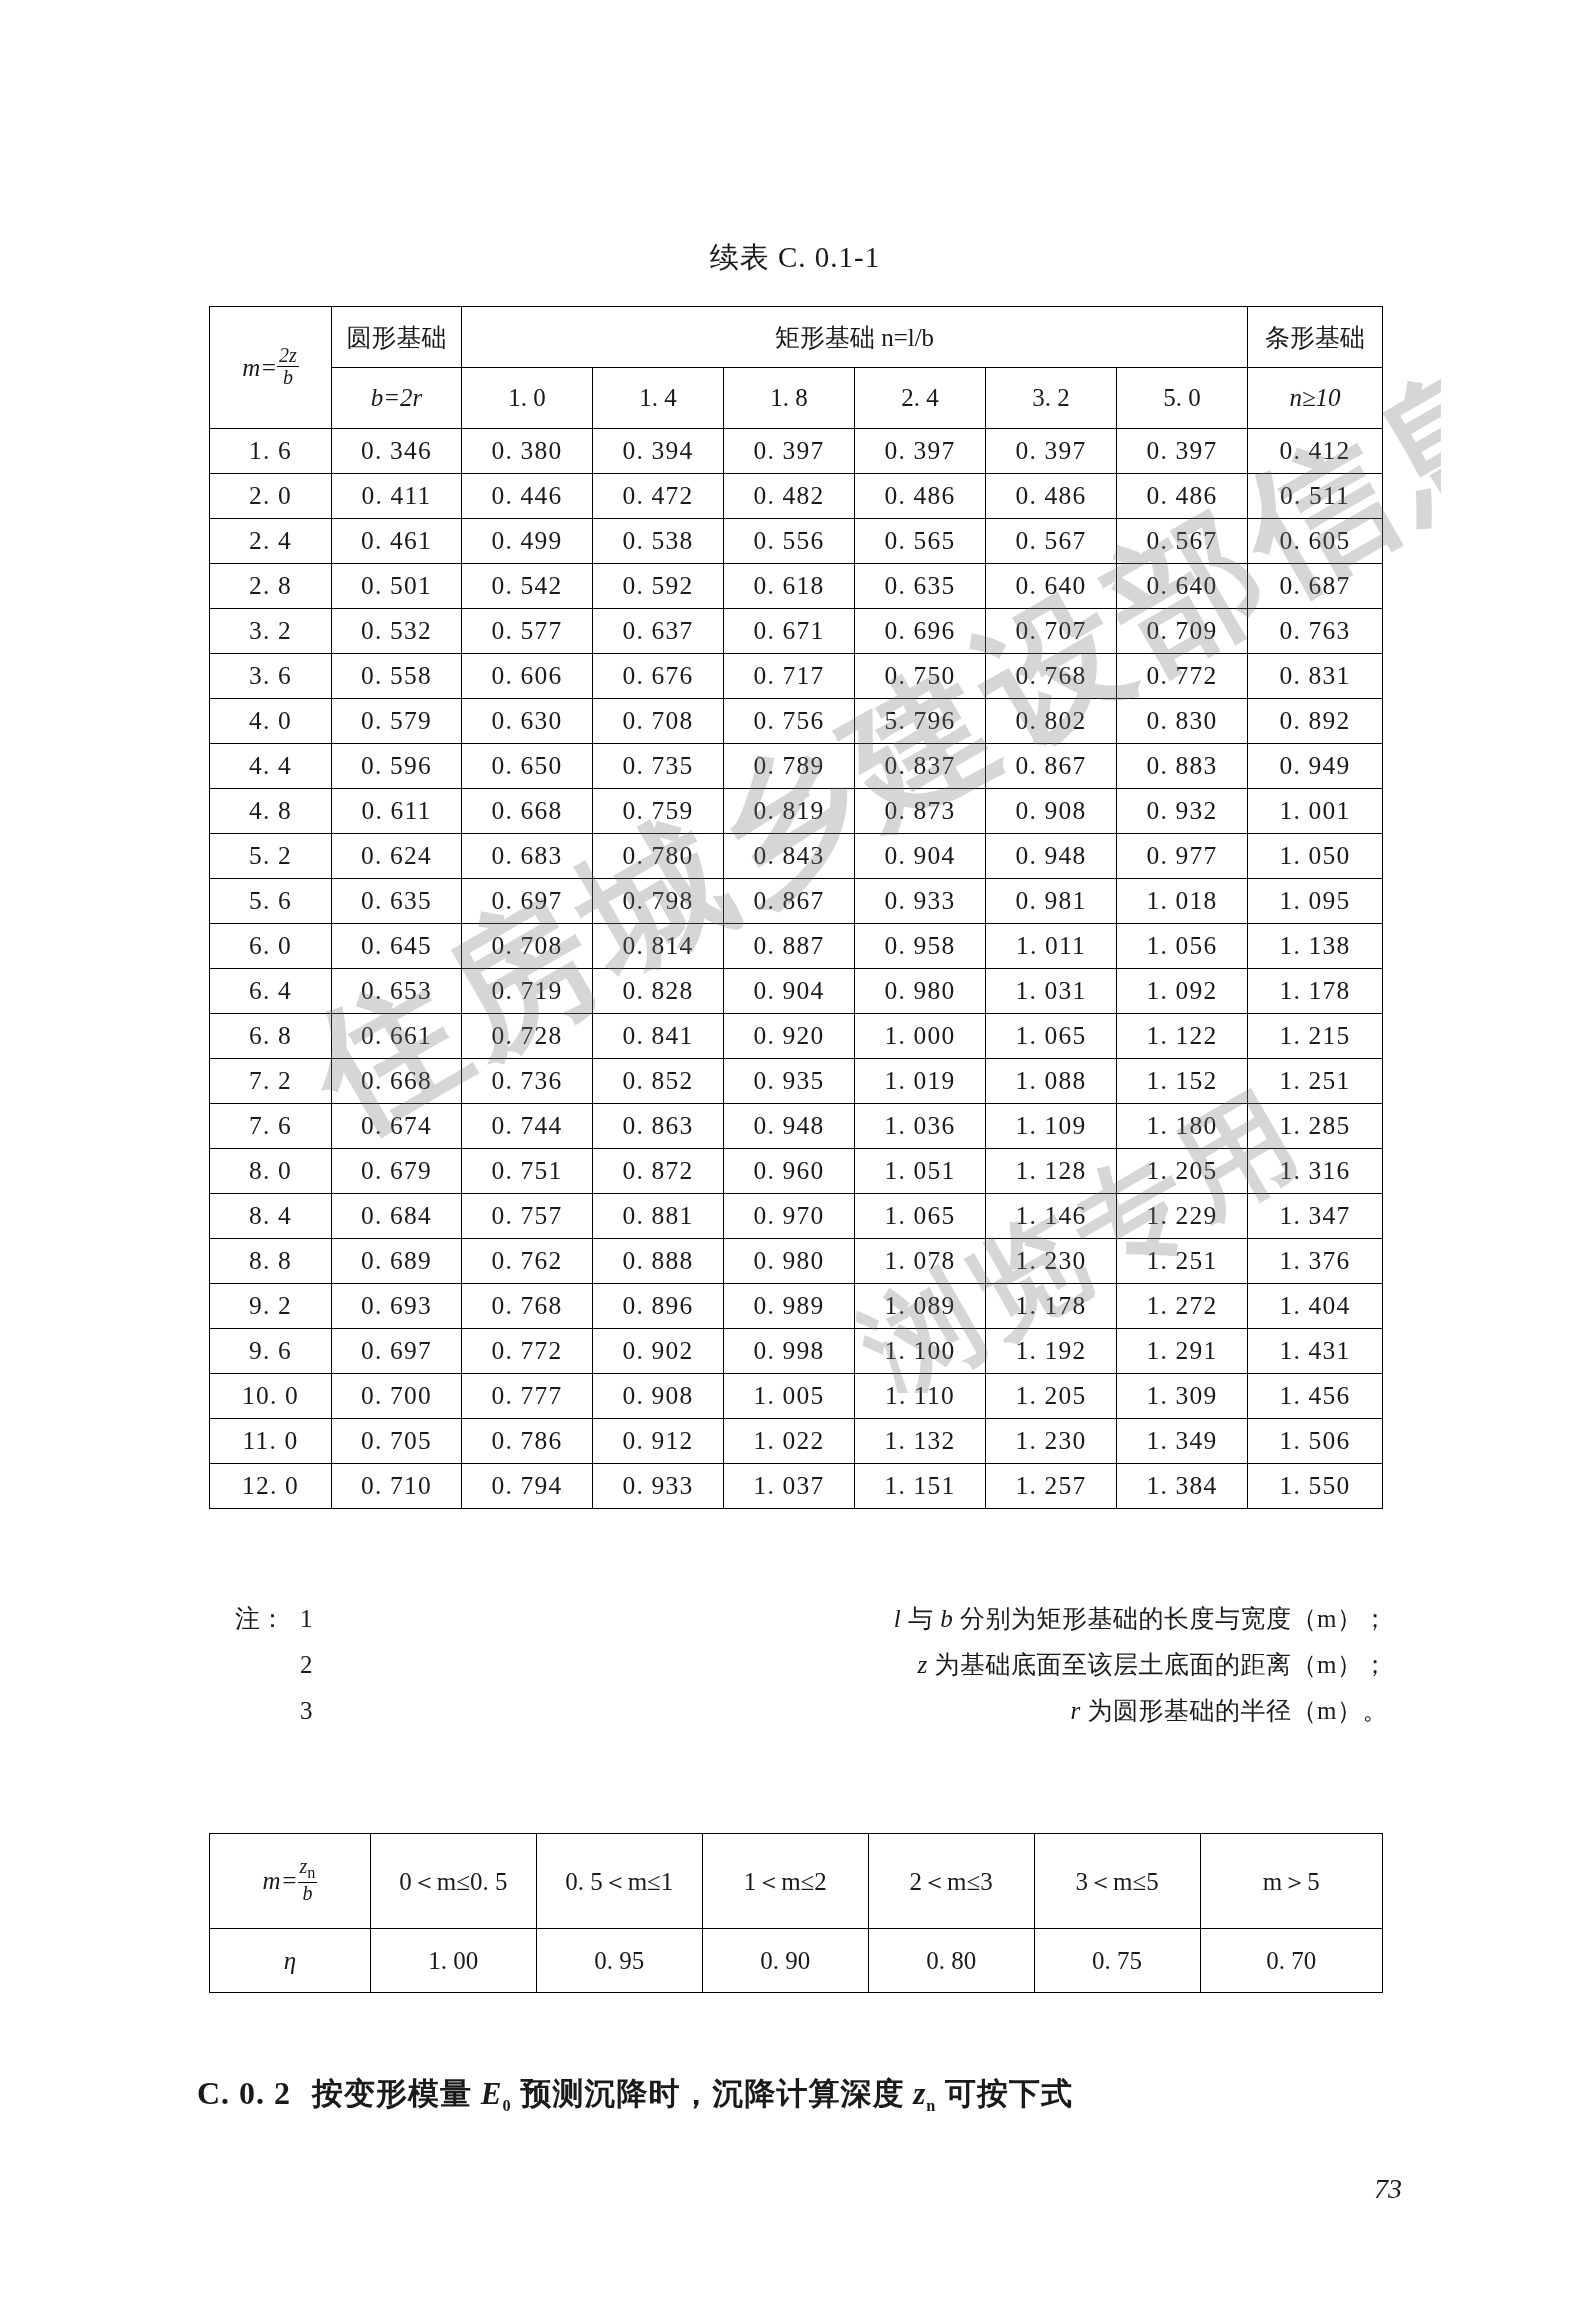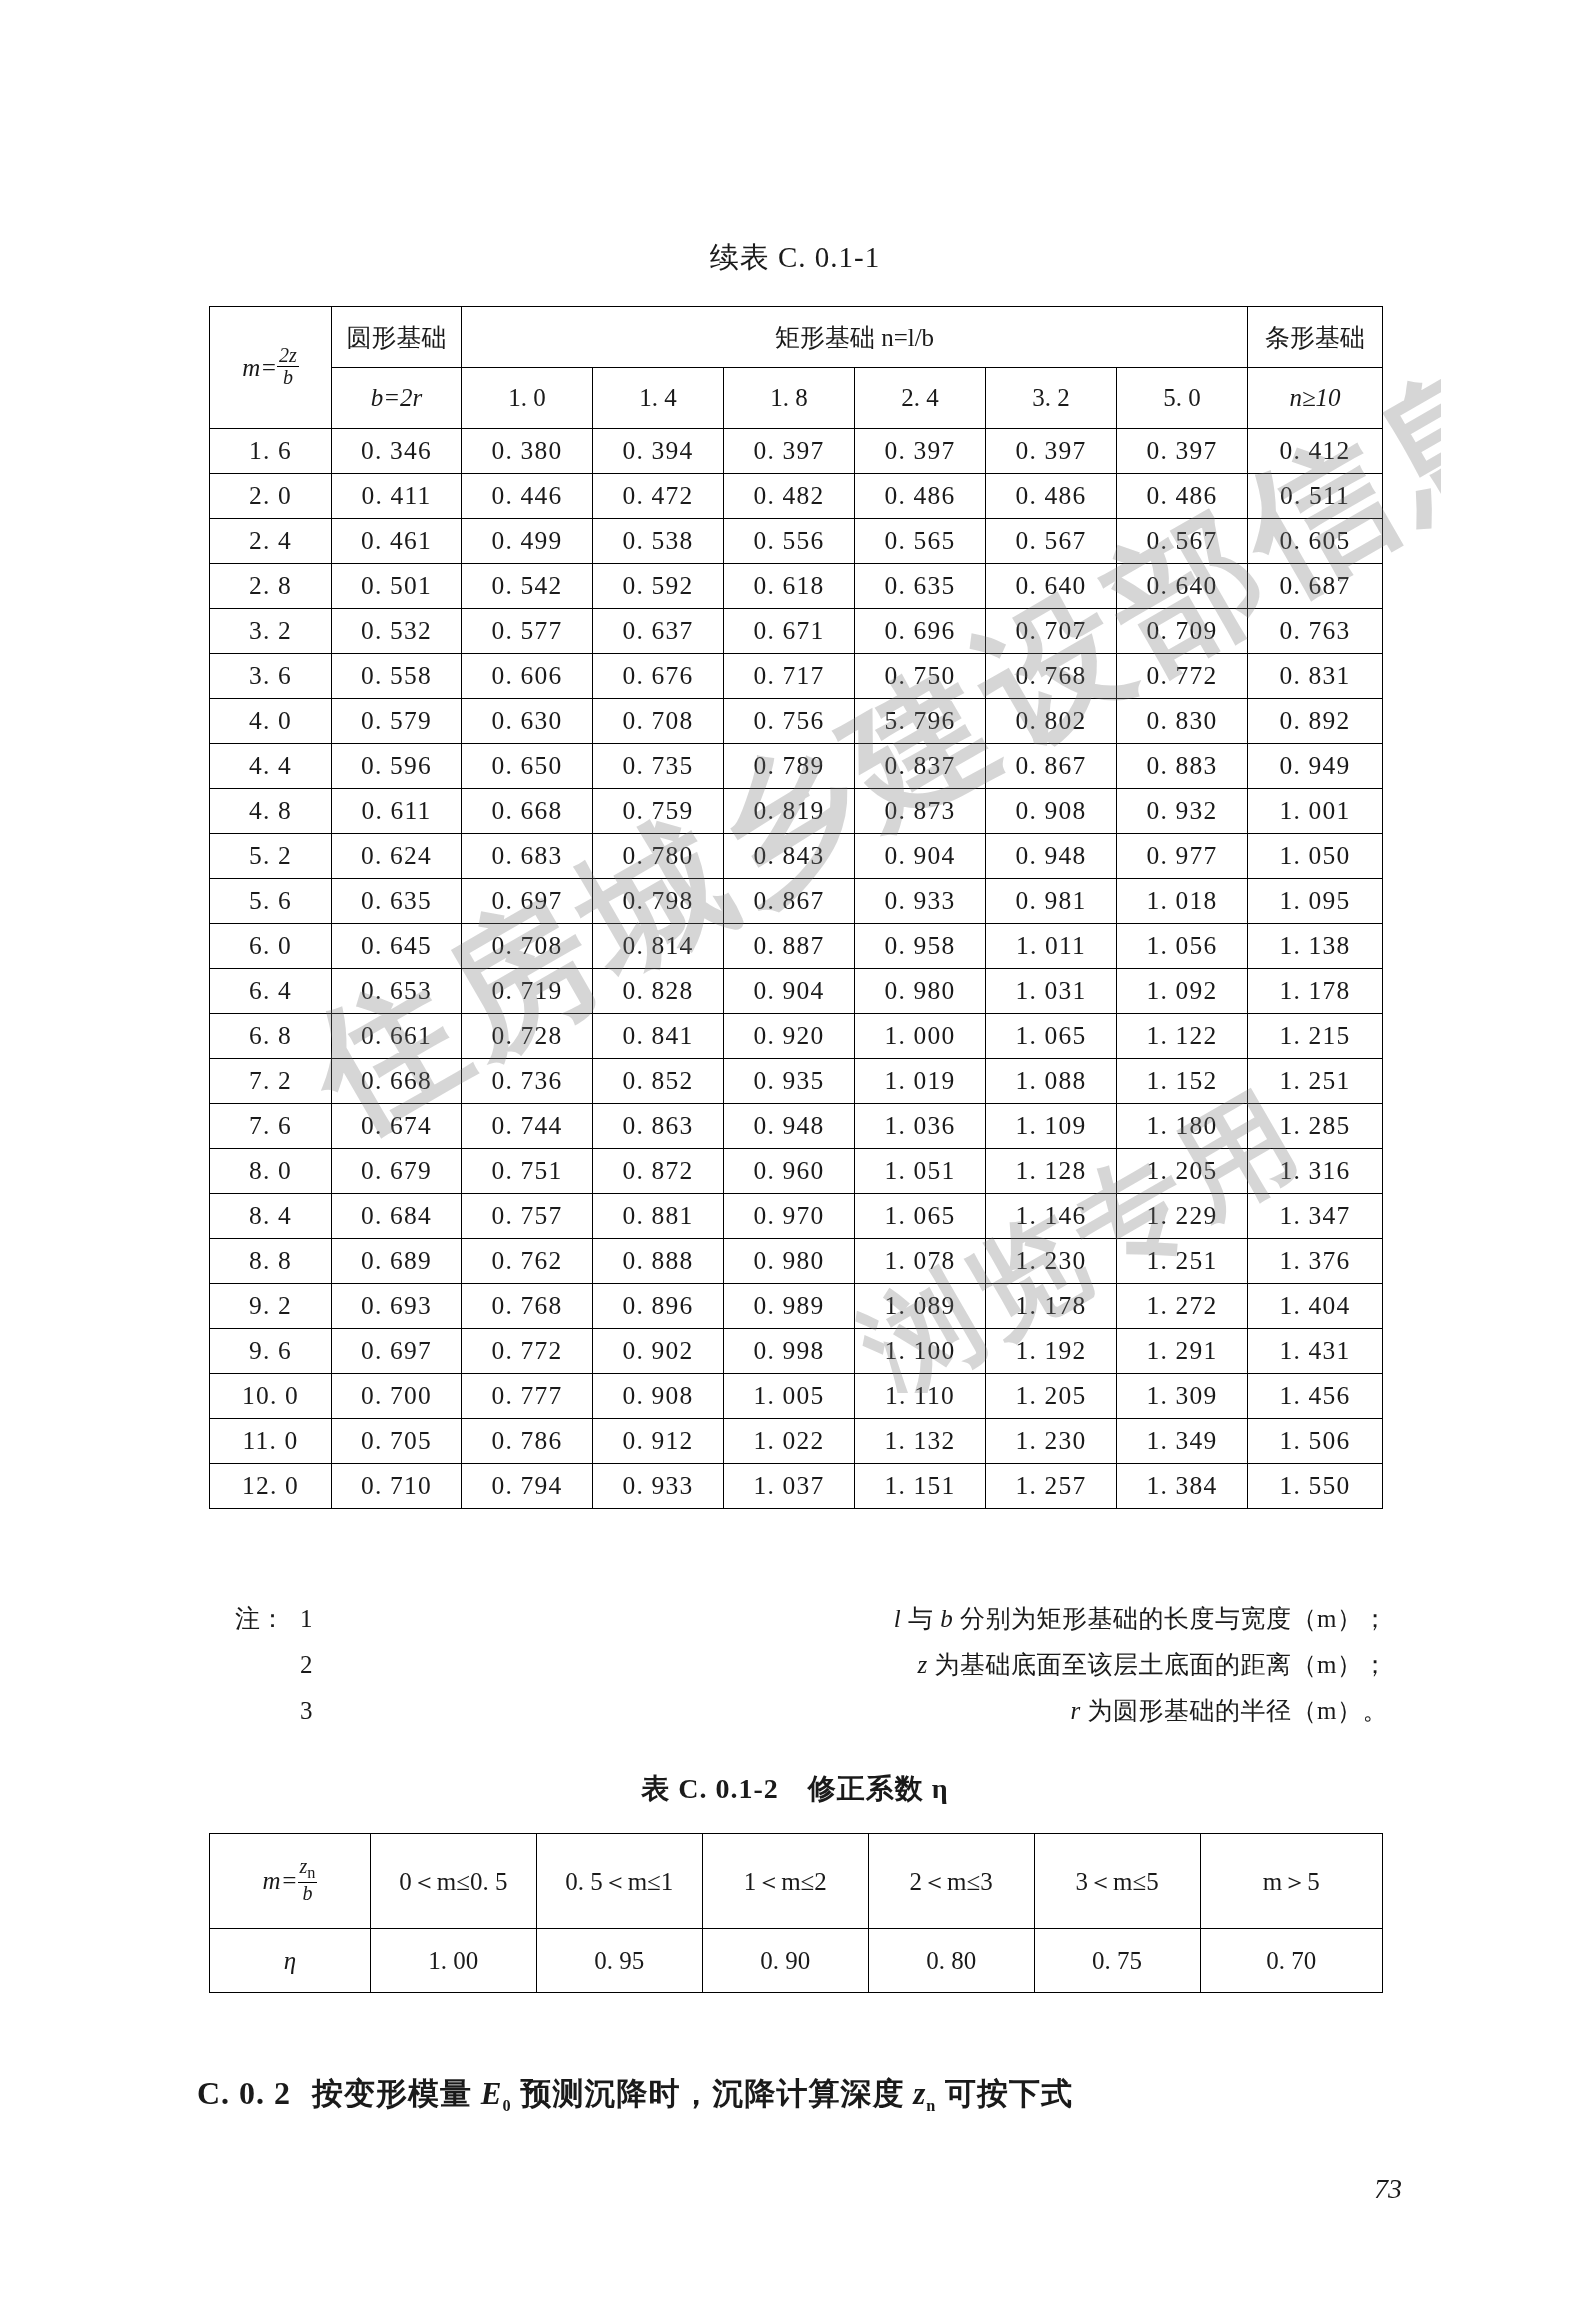--- a/index.html
+++ b/index.html
@@ -546,21 +546,20 @@
       <div class="note-num">2</div>
       <div class="note-body"><i>z</i> 为基础底面至该层土底面的距离（m）；</div>
     </div>
     <div class="note-row">
       <div class="note-label"></div>
       <div class="note-num">3</div>
       <div class="note-body"><i>r</i> 为圆形基础的半径（m）。</div>
     </div>
   </div>
 
-  <div class="tbl2-title">表 C. 0.1-2　修正系数 η</div>
 
   <div class="tbl2-wrap">
     <table class="eta">
       <tbody>
         <tr class="r1">
           <td class="eta-c0">
             <span class="cell-inline">
               <span class="ital">m=</span>
                 <span class="frac">
                   <span class="num"><i>z</i><span class="sub">n</span></span>

